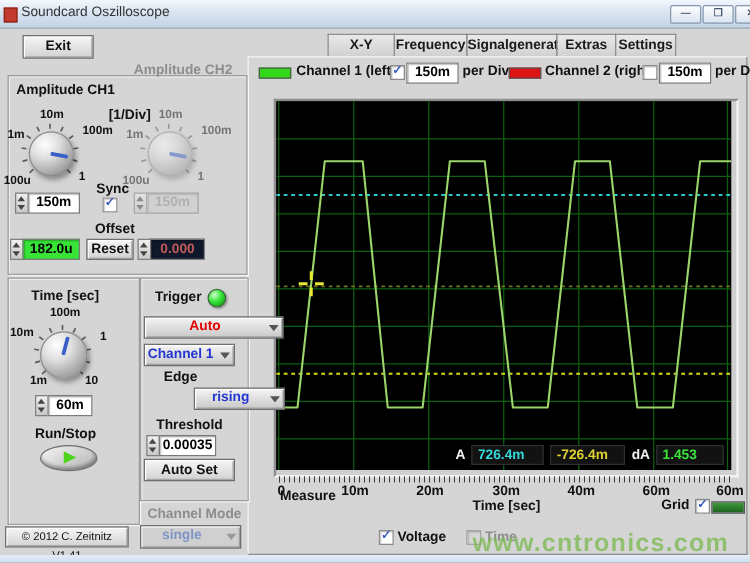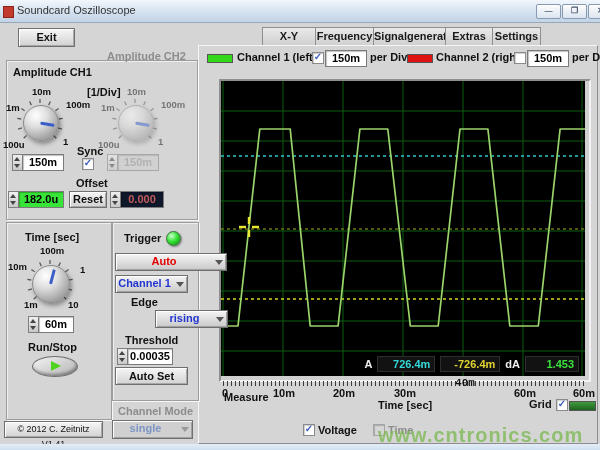--- a/index.html
+++ b/index.html
@@ -50,21 +50,21 @@
   .needle{background:#3a5fc8;width:3px;border-radius:1px;}
   .dim-group{opacity:.5;}
   .led{border-radius:50%;background:radial-gradient(circle at 35% 30%, #ccffcc, #35e335 45%, #0c8a0c);
     border:1px solid #3c6b3c;box-shadow:1px 1px 2px rgba(0,0,0,.4);}
   
   .scope-frame{border:2px solid;border-color:#8f8f8f #f2f2f2 #f2f2f2 #8f8f8f;background:#cfcfcf;}
   .scope{background:#000;}
   .ruler{height:5px;background:repeating-linear-gradient(90deg,#3a3a3a 0 1px,transparent 1px 4px);}
   .xt{font-size:11px;font-weight:bold;color:#111;transform:translateX(-50%);}
   .readout{display:flex;align-items:center;gap:5px;font-size:11px;font-weight:bold;}
-  .rbox{background:#121212;border:1px solid #2e2e2e;padding:0 4px;height:14px;line-height:14px;text-align:right;}
+  .rbox{background:#121212;border:1px solid #2e2e2e;padding:0 4px;height:14px;line-height:14px;text-align:left;}
   .cyan{color:#35d8d8;} .yel{color:#e0d232;} .grn{color:#3ae23a;} .wht{color:#f0f0f0;}
   .watermark{font-size:20px;font-weight:bold;color:rgba(125,185,85,.8);letter-spacing:1px;white-space:nowrap;}
   .swatch{border:1px solid #555;}
   .tab{top:27px;height:18px;background:linear-gradient(#e9e9e9,#cfcfcf);border:1px solid #8f8f8f;
     border-bottom:none;font-size:11px;font-weight:bold;color:#1a1a1a;text-align:center;line-height:17px;}
   .tab.active{background:linear-gradient(#f6f6f6,#dedede);height:19px;z-index:3;}
   .tabpanel{border:1px solid;border-color:#f5f5f5 #8d8d8d #8d8d8d #f5f5f5;background:#d5d5d5;}
   .bottomedge{background:linear-gradient(#e4edf7,#cfdff0);}
 </style>
 </head>
@@ -137,21 +137,21 @@
       <span class="wht">dA</span>
       <span class="rbox grn" style="min-width:44px;">1.453</span>
     </div>
   </div>
 
   <div class="abs ruler" style="left:223px;top:381px;width:364px;"></div>
   <span class="abs xt" style="left:225px;top:387px;">0</span>
   <span class="abs xt" style="left:284px;top:387px;">10m</span>
   <span class="abs xt" style="left:344px;top:387px;">20m</span>
   <span class="abs xt" style="left:405px;top:387px;">30m</span>
-  <span class="abs xt" style="left:465px;top:377px;font-family:Liberation Mono, monospace;">40m</span>
+  <span class="abs xt" style="left:465px;top:387px;">40m</span>
   <span class="abs xt" style="left:525px;top:387px;">60m</span>
   <span class="abs xt" style="left:584px;top:387px;">60m</span>
   <span class="abs lbl" style="left:378px;top:399px;">Time [sec]</span>
   <span class="abs lbl" style="left:529px;top:398px;">Grid</span>
   <span class="abs cb" style="left:556px;top:399px;"><b>✓</b></span>
   <div class="abs swatch" style="left:569px;top:401px;width:25px;height:8px;background:linear-gradient(#3f9a3f,#1d641d);"></div>
 
   <span class="abs lbl" style="left:224px;top:391px;">Measure</span>
   <span class="abs cb" style="left:303px;top:424px;"><b>✓</b></span>
   <span class="abs lbl" style="left:318px;top:424px;">Voltage</span>

